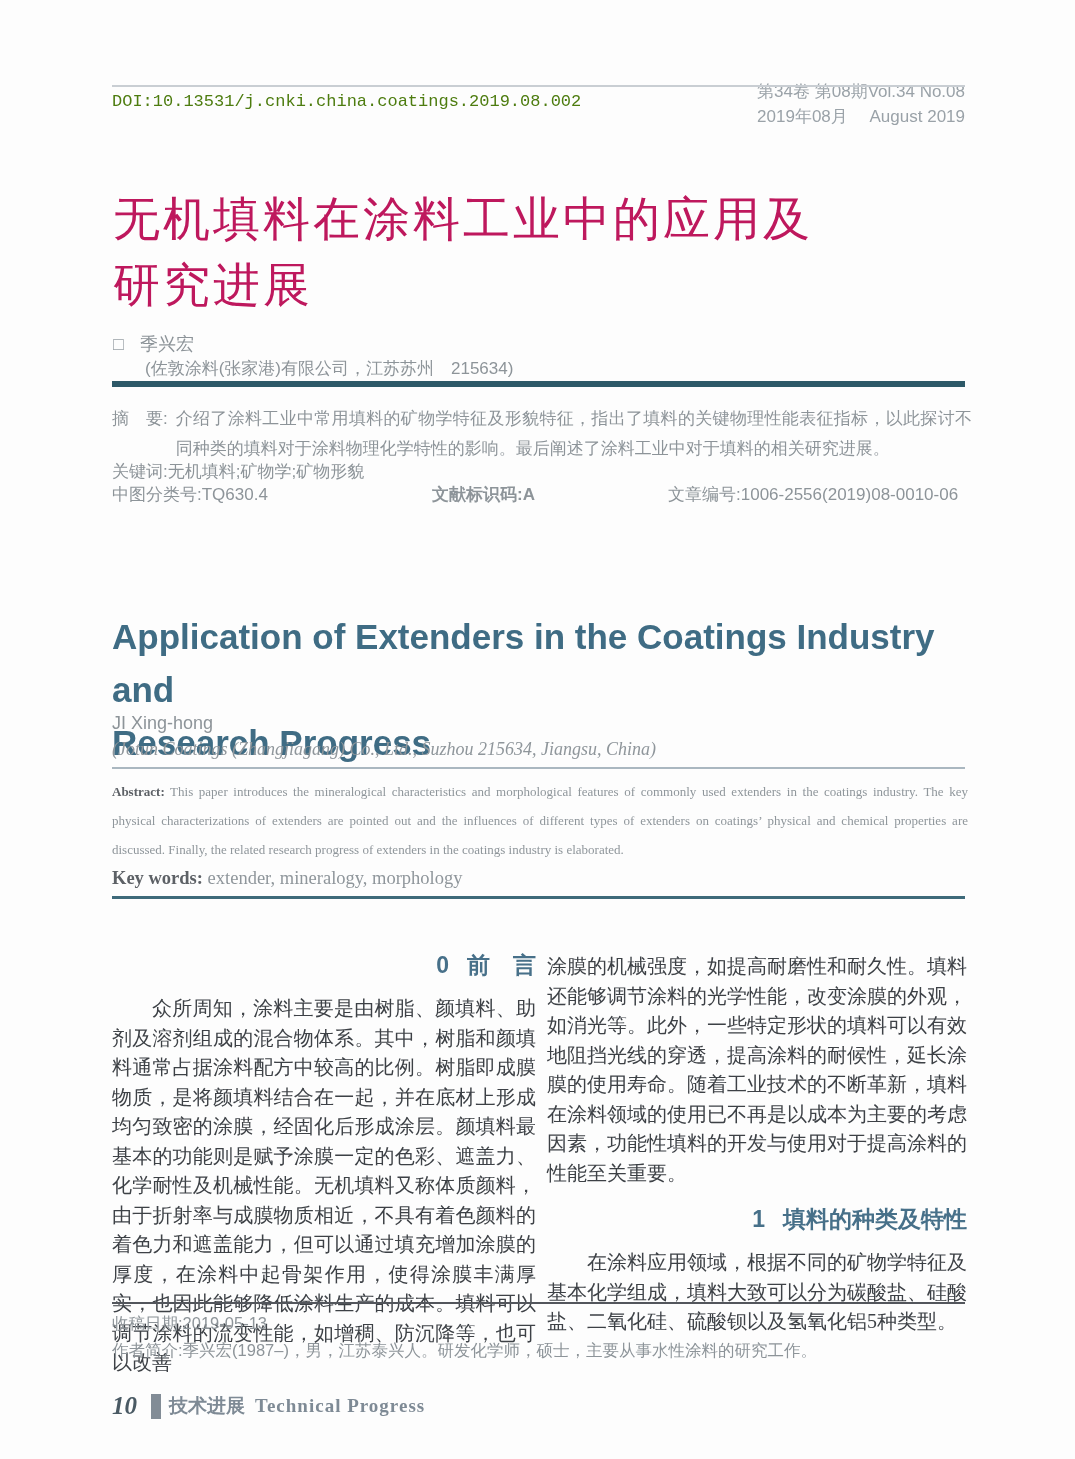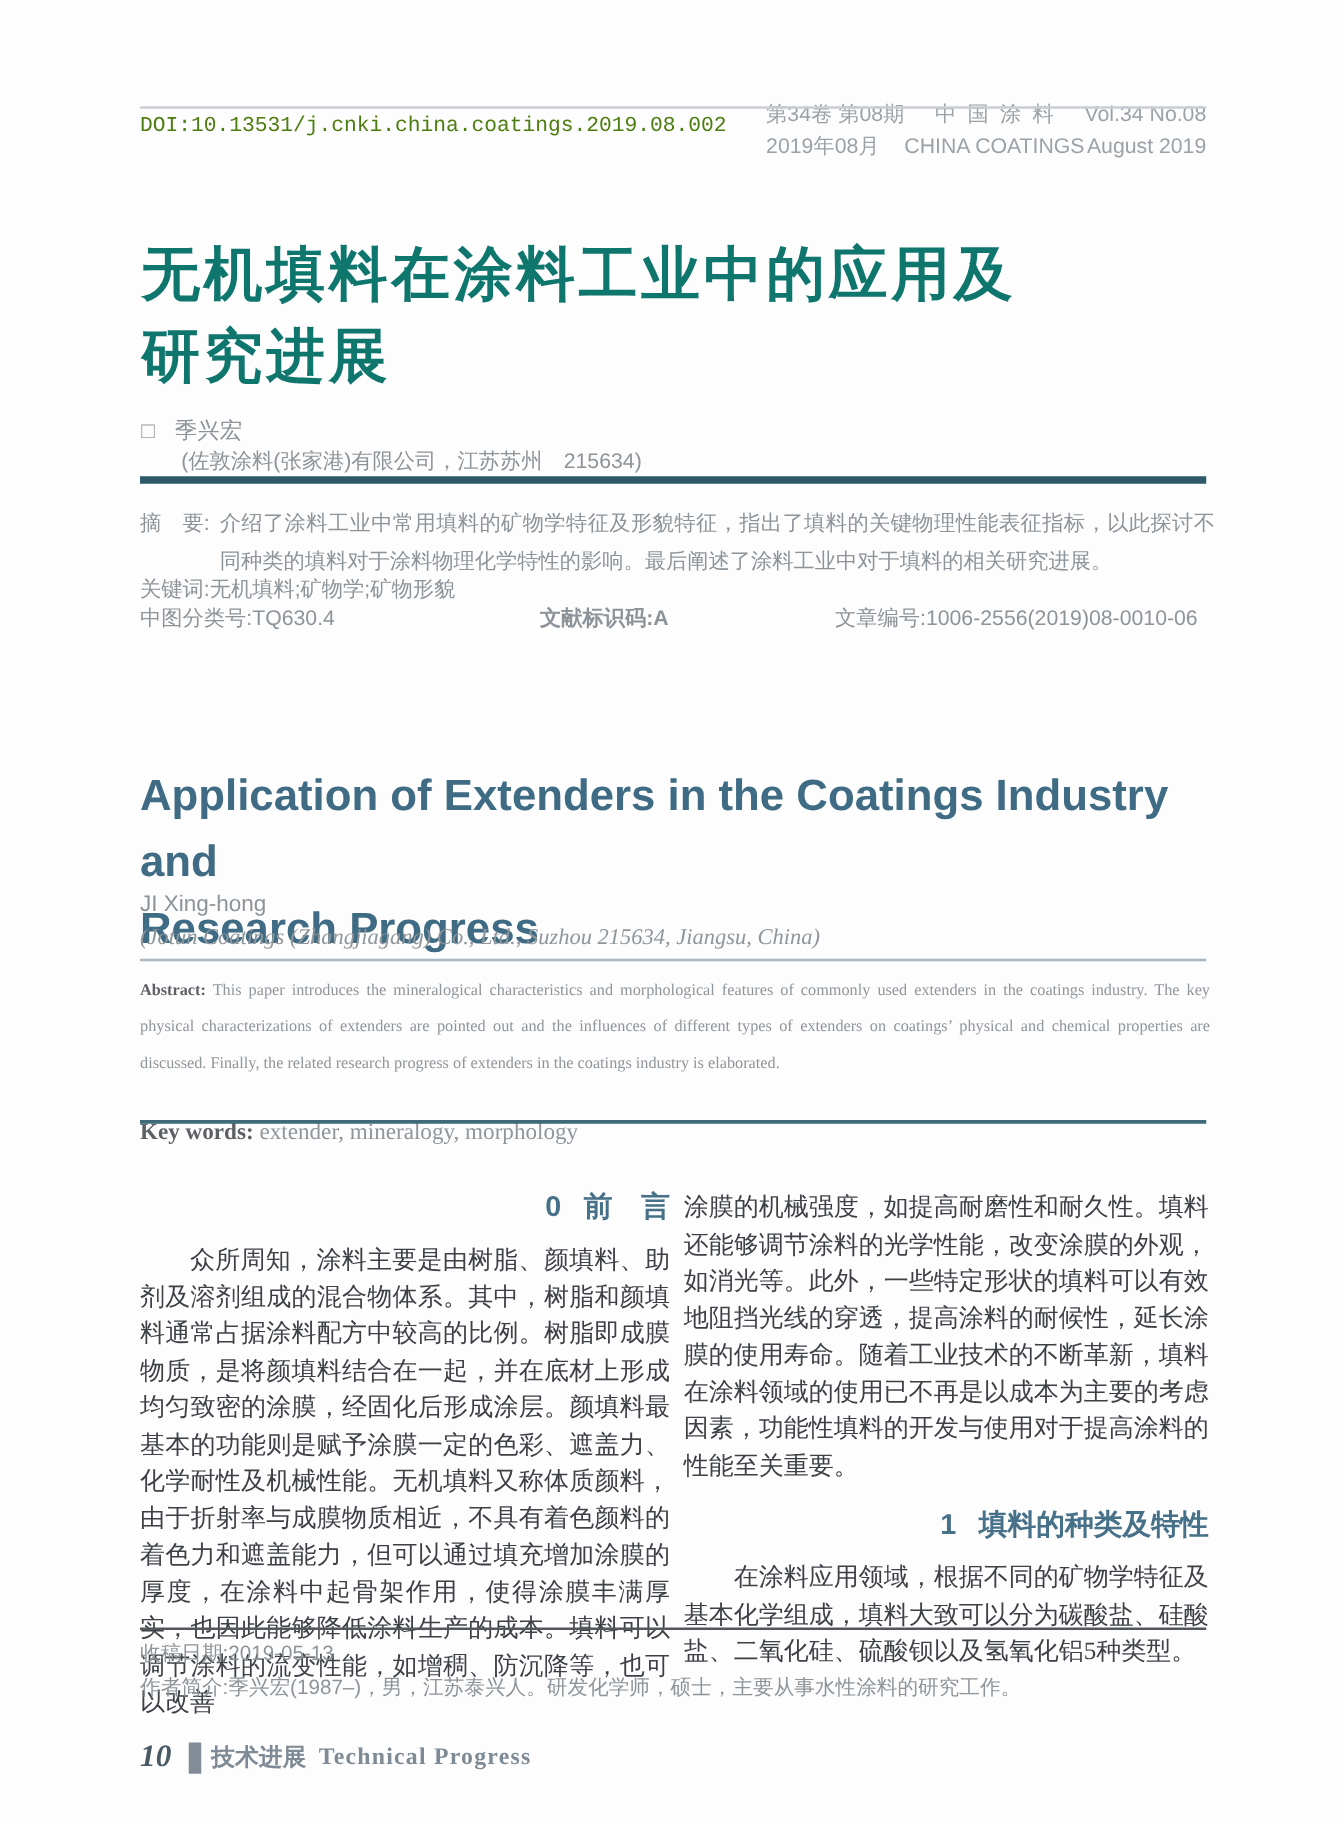--- a/index.html
+++ b/index.html
@@ -16,21 +16,21 @@
 
   
   .jheader { top: 36px; left: 112px; width: 853px; display: flex; justify-content: flex-end; align-items: flex-start; color: #9aa2a8; font-size: 17px; line-height: 25px; margin-top: 43px; }
   .jheader .center { text-align: center; }
   .jheader .right { text-align: right; }
   .jname-cn { letter-spacing: 9px; padding-left: 9px; }
   .header-rule { top: 85px; left: 112px; width: 853px; border-top: 2px solid #c9ced3; }
   .doi { top: 92px; left: 112px; color: #4d7c0f; font-size: 17px; font-family: Liberation Mono, monospace; }
 
   
-  .title-cn { top: 186px; left: 113px; width: 760px; color: #0f766e; font-size: 47px; font-weight: 700; line-height: 66px; letter-spacing: 3px; font-family: "Liberation Sans", sans-serif; }
+  .title-cn { top: 186px; left: 113px; width: 760px; color: #be185d; font-size: 47px; font-weight: 400; line-height: 66px; letter-spacing: 3px; font-family: "Liberation Sans", sans-serif; }
   .author-row { top: 332px; left: 113px; color: #8d9499; font-size: 18px; }
   .author-row .marker { margin-right: 16px; color: #9aa1a7; }
   .affil-cn { top: 357px; left: 145px; color: #8d9499; font-size: 17px; }
 
   .thick-rule { top: 381px; left: 112px; width: 853px; height: 6px; background: #2d5968; }
 
   
   .abstract-cn { top: 404px; left: 112px; width: 860px; color: #8d9499; font-size: 17px; line-height: 30px; display: flex; }
   .abstract-cn .label { white-space: nowrap; margin-right: 8px; }
   .abstract-cn .text { text-align: justify; }
@@ -41,21 +41,21 @@
   .clc-row .artid { position: absolute; left: 556px; }
 
   
   .title-en { top: 610px; left: 112px; width: 860px; color: #3f6c84; font-size: 35px; font-weight: 700; line-height: 53px; font-family: "Liberation Sans", sans-serif; }
   .author-en { top: 713px; left: 112px; color: #8d9499; font-size: 18px; }
   .affil-en { top: 739px; left: 112px; color: #8f969b; font-size: 18px; font-style: italic; font-family: "Liberation Serif", "DejaVu Serif", serif; }
   .thin-rule-en { top: 767px; left: 112px; width: 853px; border-top: 2px solid #aab7c0; }
 
   .abstract-en { top: 777px; left: 112px; width: 856px; color: #8f969b; font-size: 13px; line-height: 29px; text-align: justify; font-family: Liberation Serif, serif; }
   .abstract-en .blabel { font-weight: 700; color: #5d6166; }
-  .keywords-en { top: 868px; left: 112px; color: #8f969b; font-size: 18.5px; font-family: "Liberation Serif", "DejaVu Serif", serif; margin-top: 28px; }
+  .keywords-en { top: 868px; left: 112px; color: #8f969b; font-size: 18.5px; font-family: "Liberation Serif", "DejaVu Serif", serif; }
   .keywords-en .blabel { font-weight: 700; color: #5d6166; }
   .teal-rule { top: 896px; left: 112px; width: 853px; height: 3px; background: #3e6a7a; }
 
   
   .col { font-size: 20px; color: #3d4146; line-height: 29.5px; text-align: justify; font-family: "Liberation Serif", "DejaVu Serif", serif; }
   .col-left  { top: 950px; left: 112px; width: 424px; }
   .col-right { top: 952px; left: 547px; width: 420px; }
   .sec-head { color: #477089; font-size: 23px; font-weight: 700; font-family: "Liberation Sans", sans-serif; line-height: 30px; text-align: right; }
   .sec-head .num { margin-right: 18px; }
   .col-left .sec-head { margin-bottom: 14px; }
@@ -75,24 +75,20 @@
 </style>
 </head>
 <body>
 
 <div class="page">
 
   <div class="abs jheader">
     <div class="left">
       <div>第34卷 第08期</div>
       <div>2019年08月</div>
-    </div>
-    <div class="center">
-      <div class="jname-cn">中国涂料</div>
-      <div>CHINA COATINGS</div>
     </div>
     <div class="right">
       <div>Vol.34  No.08</div>
       <div>August  2019</div>
     </div>
   </div>
   <div class="abs header-rule"></div>
   <div class="abs doi">DOI:10.13531/j.cnki.china.coatings.2019.08.002</div>
 
   <div class="abs title-cn">

